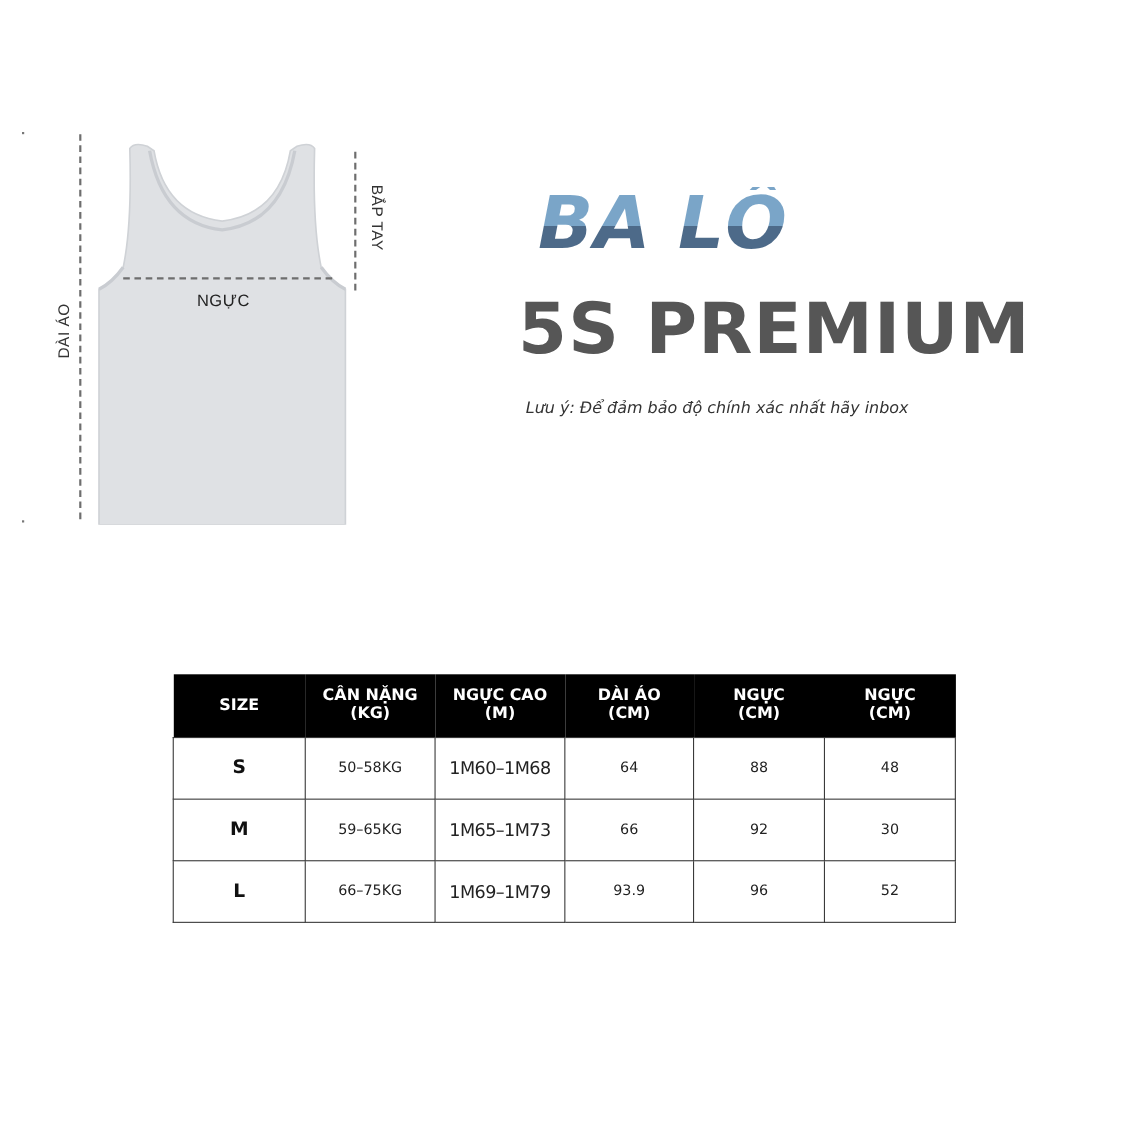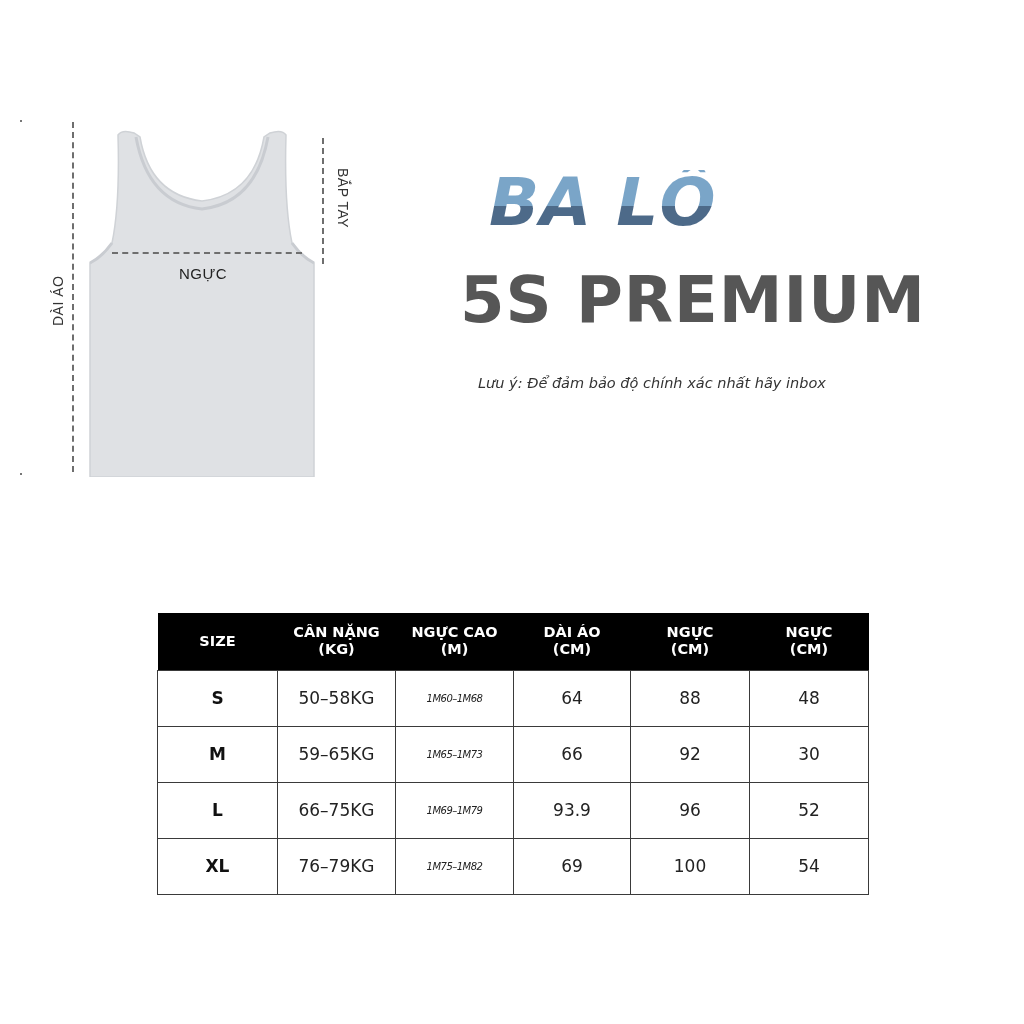--- a/index.html
+++ b/index.html
@@ -15,27 +15,27 @@
     .label-nguc { position: absolute; left: 179px; top: 265px; font-size: 15px; color: #222; letter-spacing: 0.5px; }
 
     
     .title-1 {
       position: absolute; left: 489px; top: 170px;
       font-family: "DejaVu Sans", sans-serif; font-weight: bold; font-size: 66px; letter-spacing: 1px; line-height: 1;
       background: linear-gradient(to bottom, #7aa5c8 0%, #7aa5c8 54%, #4d6a89 54%, #4d6a89 100%);
       -webkit-background-clip: text; background-clip: text; color: transparent; font-style: italic;
     }
     .title-2 {
-      position: absolute; left: 460px; top: 268px;
+      position: absolute; left: 471px; top: 268px;
       font-family: "DejaVu Sans", sans-serif; font-weight: bold; font-size: 64px; letter-spacing: 1px; line-height: 1;
       color: #565656;
     }
     .note {
       position: absolute; left: 478px; top: 360px; width: 460px;
-      font-family: "DejaVu Sans", sans-serif; font-style: italic; font-size: 14.5px; line-height: 22px; color: #333; margin-top: 12px;
+      font-family: "DejaVu Sans", sans-serif; font-style: italic; font-size: 14.5px; line-height: 22px; color: #333;
     }
 
     
     .size-table {
       position: absolute; left: 157px; top: 613px; width: 711px;
       border-collapse: collapse; table-layout: fixed;
     }
     .size-table col.c0 { width: 120px; }
     .size-table col.c1 { width: 118px; }
     .size-table col.c2 { width: 118px; }
@@ -43,24 +43,24 @@
     .size-table col.c4 { width: 119px; }
     .size-table col.c5 { width: 119px; }
     .size-table thead th {
       background: #000; color: #fff; height: 57px;
       font-family: "DejaVu Sans", sans-serif; font-weight: bold; font-size: 14.5px; line-height: 17px;
       text-align: center; vertical-align: middle; padding: 0 2px;
     }
     .size-table thead th .sub { display: block; }
     .size-table tbody td {
       height: 56px; border: 1.5px solid #3a3a3a; text-align: center; vertical-align: middle;
-      font-family: "DejaVu Sans", sans-serif; font-size: 17px; color: #222; white-space: nowrap;
+      font-family: "DejaVu Sans", sans-serif; font-size: 13px; color: #222; white-space: nowrap;
     }
     .size-table tbody td.size-cell { font-weight: bold; font-size: 17px; color: #111; }
-    .size-table tbody td.narrow { font-size: 10px; letter-spacing: -0.5px; font-style: italic; }
+    .size-table tbody td.narrow { font-size: 16px; letter-spacing: -0.5px; }
   </style>
 </head>
 <body>
 
 <div class="illustration-wrap">
   <div class="dot" style="left:20px;top:120px;"></div>
   <div class="dot" style="left:20px;top:473px;"></div>
   <div class="dash-v" style="left:72px;top:122px;height:350px;"></div>
   <div class="dash-v" style="left:322px;top:138px;height:126px;"></div>
 
@@ -138,22 +138,14 @@
       <td>30</td>
     </tr>
     <tr>
       <td class="size-cell">L</td>
       <td>66–75KG</td>
       <td class="narrow">1M69–1M79</td>
       <td>93.9</td>
       <td>96</td>
       <td>52</td>
     </tr>
-    <tr>
-      <td class="size-cell">XL</td>
-      <td>76–79KG</td>
-      <td class="narrow">1M75–1M82</td>
-      <td>69</td>
-      <td>100</td>
-      <td>54</td>
-    </tr>
   </tbody>
 </table>
 
 </body></html>

